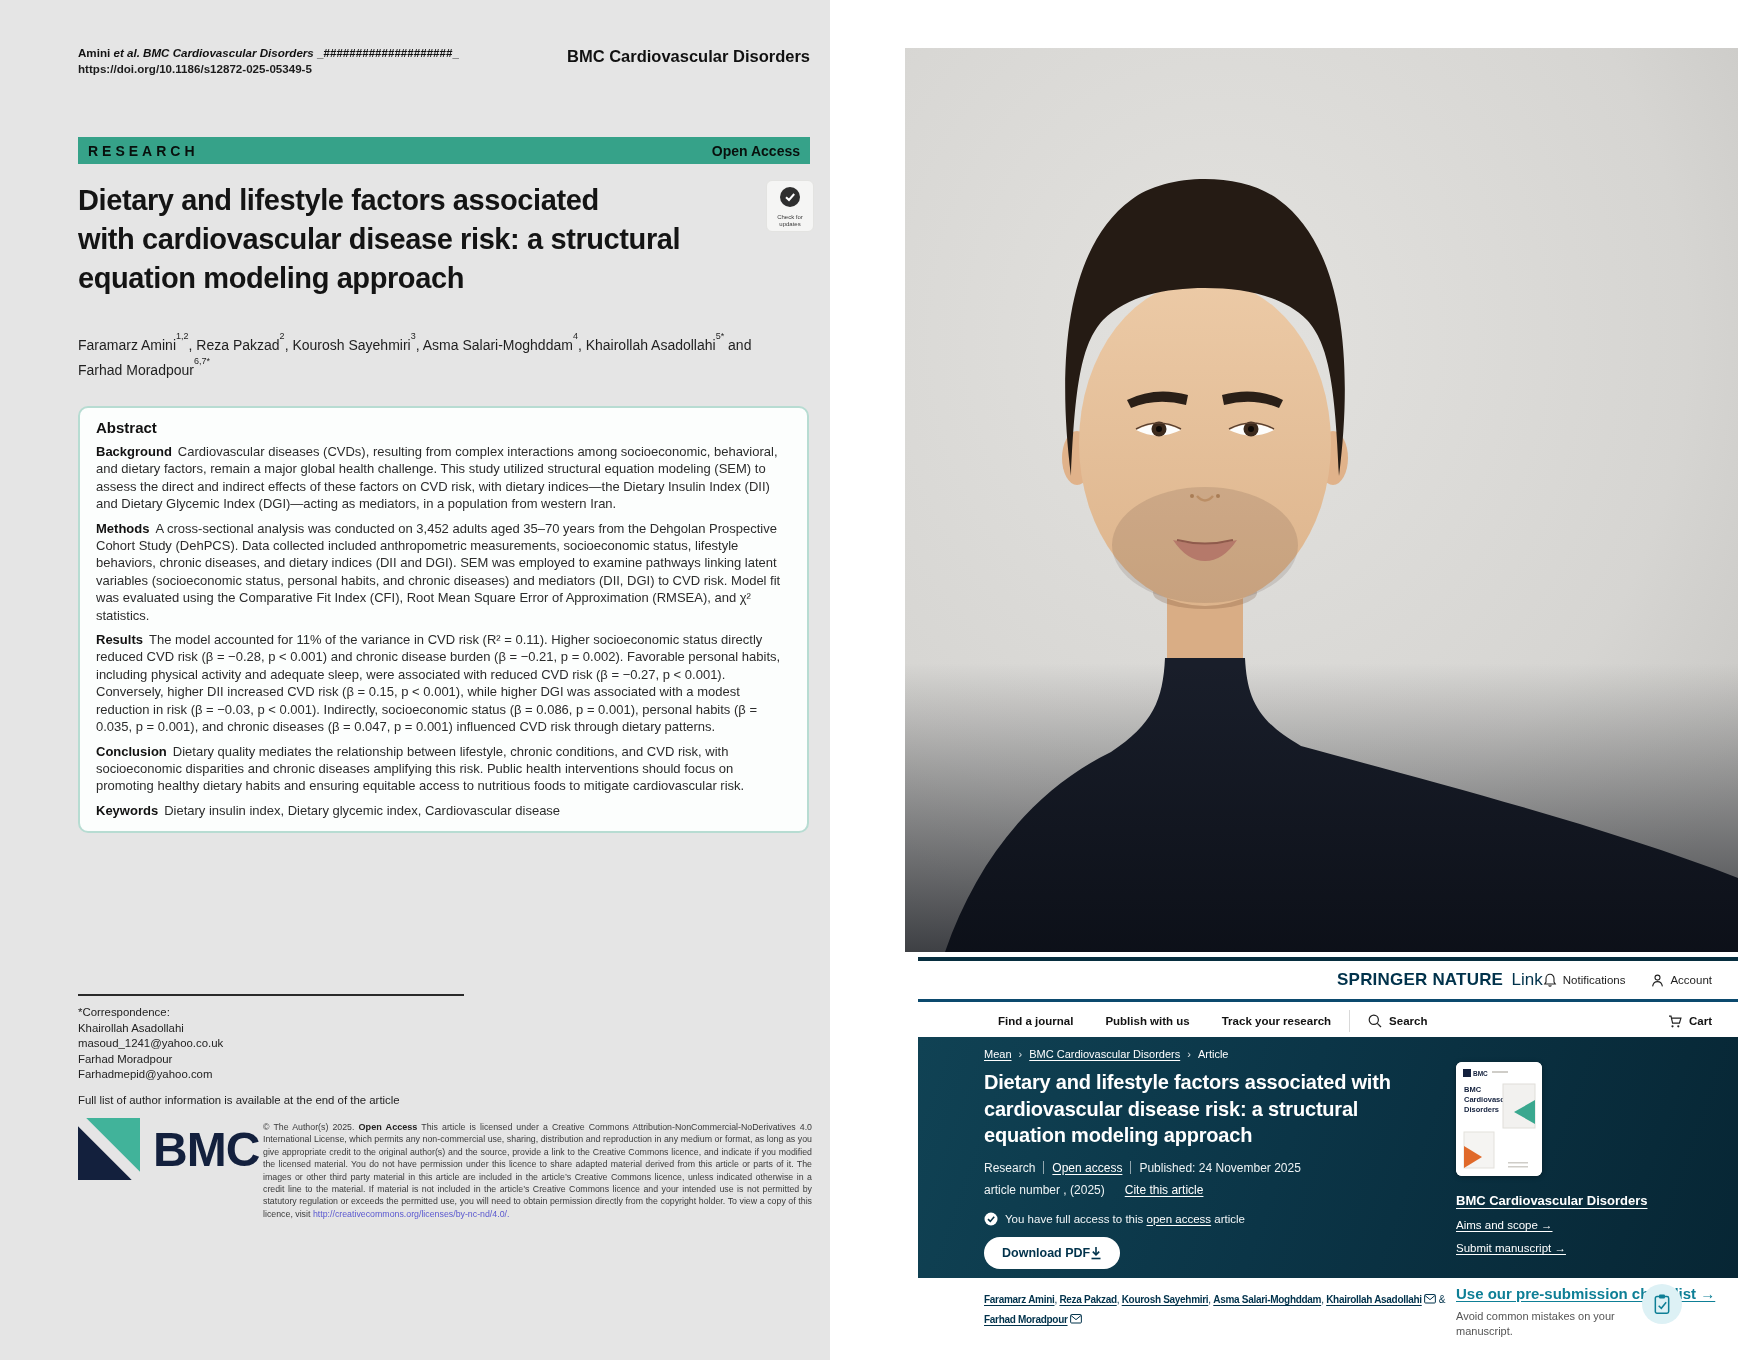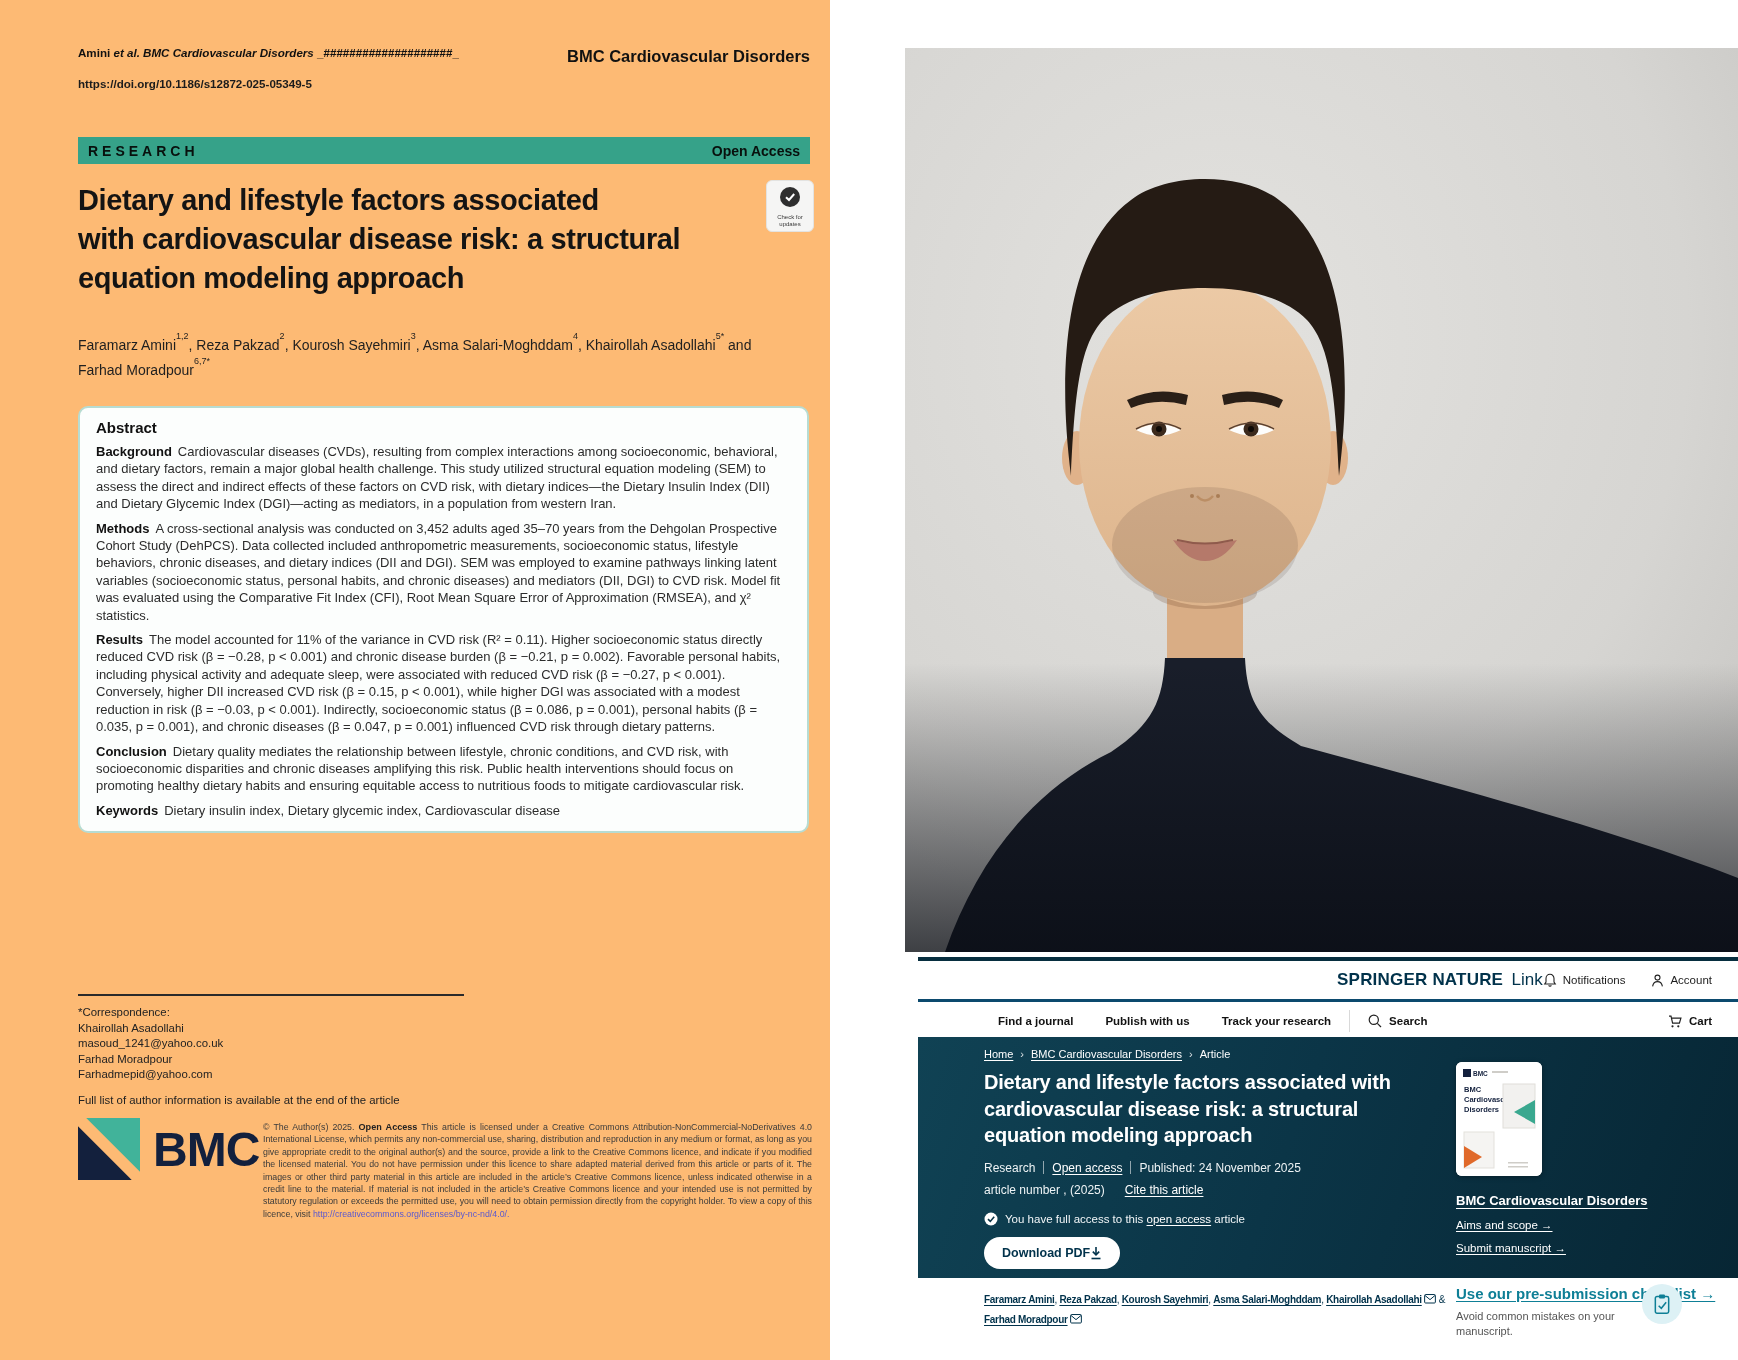--- a/index.html
+++ b/index.html
@@ -1,25 +1,25 @@
 <!DOCTYPE html>
 <html style="--bmc-green: #36a289; --bmc-navy: #13203d; --bmc-teal: #41b39a; --sn-navy: #01324b; --teal-link: #0e7f96; --lic-link: #5a58cf; --abs-border: #b7dcd2;"><head>
 <meta charset="utf-8">
 <style>
   html,body{margin:0;padding:0;background:#fff;}
   body{font-family:"Liberation Sans",sans-serif;color:#1c1c1c;}
   #canvas{position:relative;width:1738px;height:1360px;background:#fff;overflow:hidden;}
   a{cursor:pointer;}
 
   
-  .paper{position:absolute;left:0;top:0;width:830px;height:1360px;background:#fdba74;}
+  .paper{position:absolute;left:0;top:0;width:830px;height:1360px;background:#e5e5e5;}
   .paper-head{position:absolute;top:46px;left:78px;width:732px;display:flex;justify-content:space-between;align-items:flex-start;}
   .cite{font-size:11.6px;font-weight:600;color:#111;}
   .cite .it{font-style:italic;}
-  .doi{font-size:11.6px;font-weight:700;margin-top:18px;}
+  .doi{font-size:11.6px;font-weight:700;margin-top:3px;}
   .jname{font-size:16.5px;font-weight:700;color:#111;margin-top:1px;}
   .banner{position:absolute;top:137px;left:78px;width:732px;height:27px;background:var(--bmc-green,#36a289);
           display:flex;justify-content:space-between;align-items:center;padding:0 10px;box-sizing:border-box;}
   .banner-left{font-size:14px;font-weight:700;letter-spacing:4px;color:#08100d;}
   .banner-right{font-size:14px;font-weight:700;color:#08100d;}
   .check-badge{position:absolute;left:766px;top:180px;width:48px;height:52px;background:#f5f5f4;border:1px solid #e3e3e1;
                border-radius:6px;text-align:center;padding-top:5px;box-sizing:border-box;}
   .cm-label{font-size:6px;line-height:7px;color:#3a3a3a;margin-top:2px;}
   .title{position:absolute;top:181px;left:78px;margin:0;font-size:29px;line-height:39px;font-weight:700;
          letter-spacing:-0.4px;color:#141414;}
@@ -242,21 +242,21 @@
             <circle cx="10.3" cy="11.3" r="1.1" fill="#222"></circle>
           <path d="M1 1.2h2l1.6 7h6.8l1.5-5H4" fill="none" stroke="#222" stroke-width="1.2"></path>
         </svg>
         <span>Cart</span>
       </span>
     </nav>
 
     <div class="sn-hero">
       <div class="hero-left">
         <div class="crumbs" id="sn-breadcrumb">
-            <a class="crumb-link">Home</a>
+            <a class="crumb-link">Mean</a>
             <span class="crumb-sep">›</span>
             <a class="crumb-link">BMC Cardiovascular Disorders</a>
             <span class="crumb-sep">›</span>
             <span>Article</span>
           </div>
         <h2 class="hero-title" id="sn-title">Dietary and lifestyle factors associated with<br>cardiovascular disease risk: a structural<br>equation modeling approach</h2>
         <div class="hero-meta">
           <span>Research</span>
           <span class="pipe"></span>
           <a class="wlink">Open access</a>

